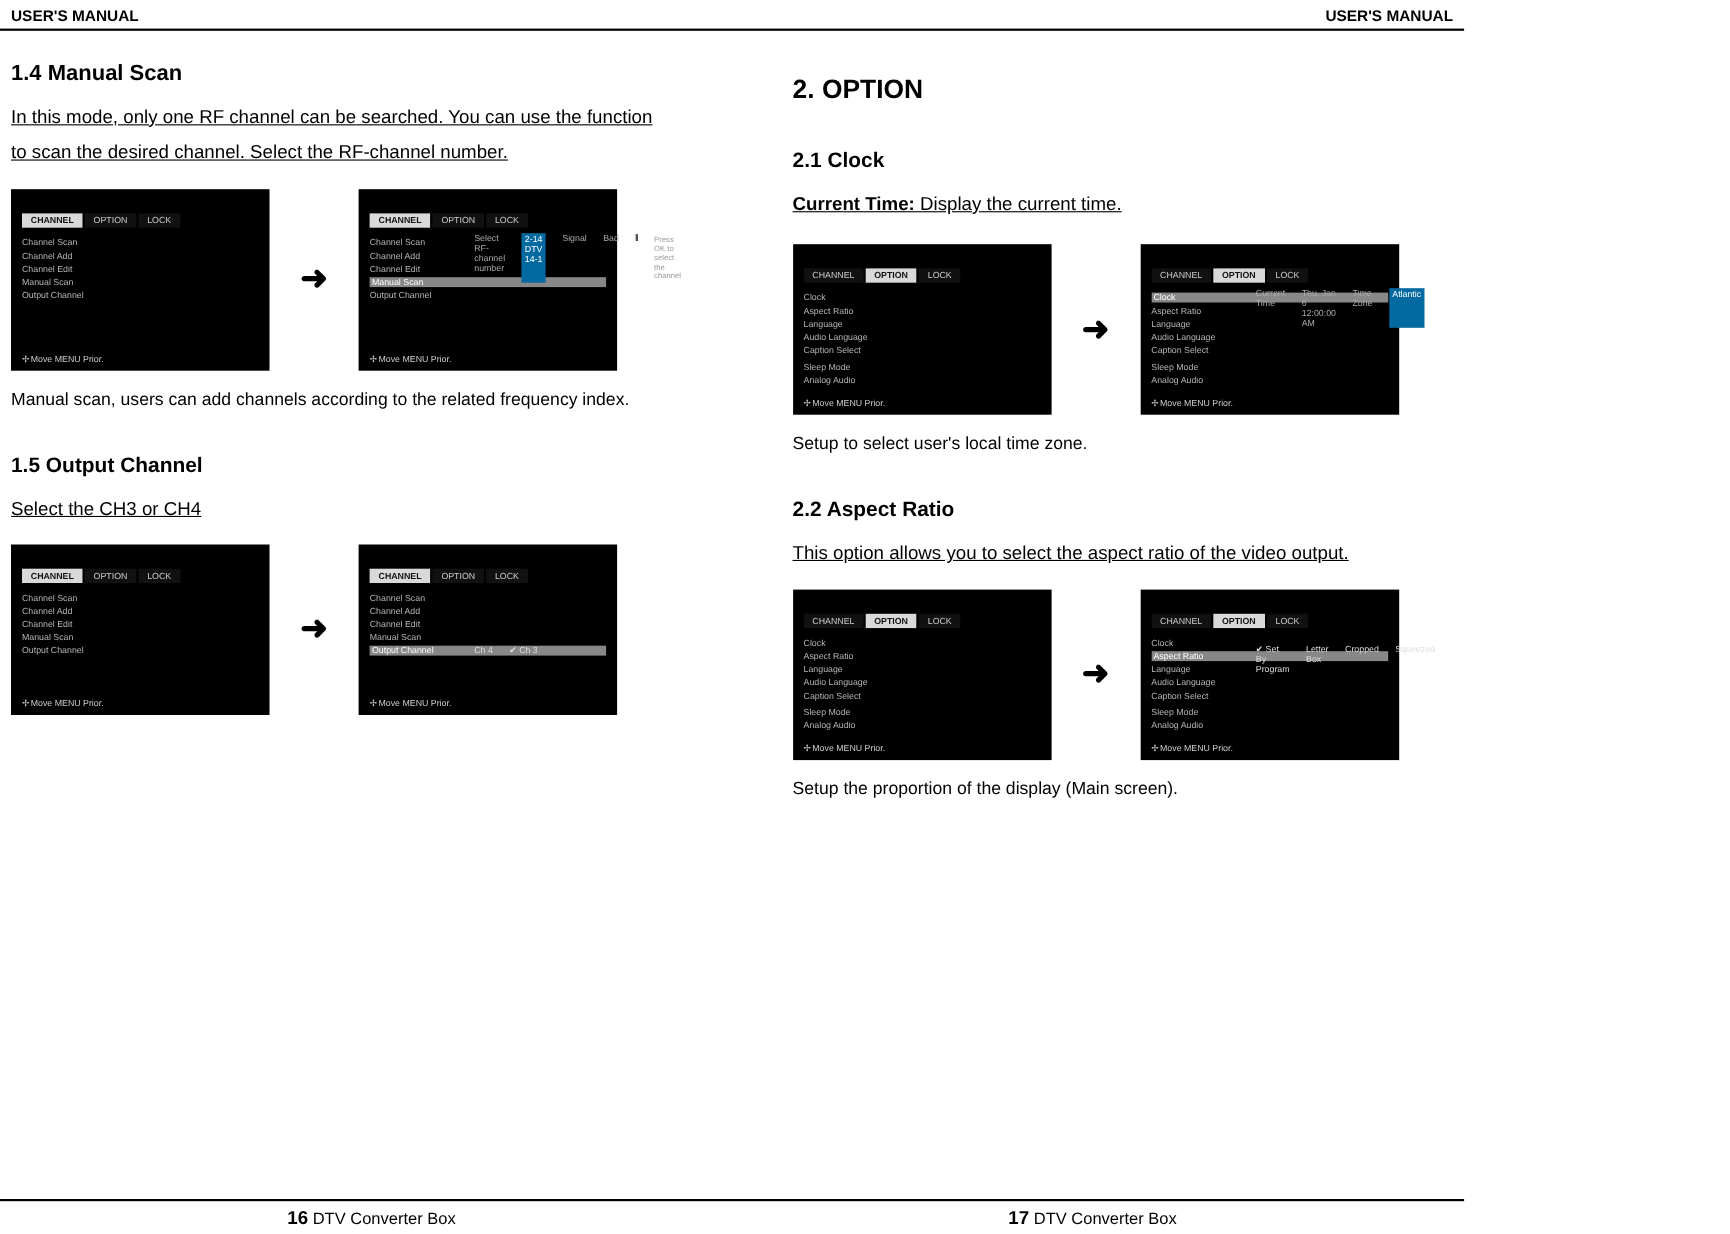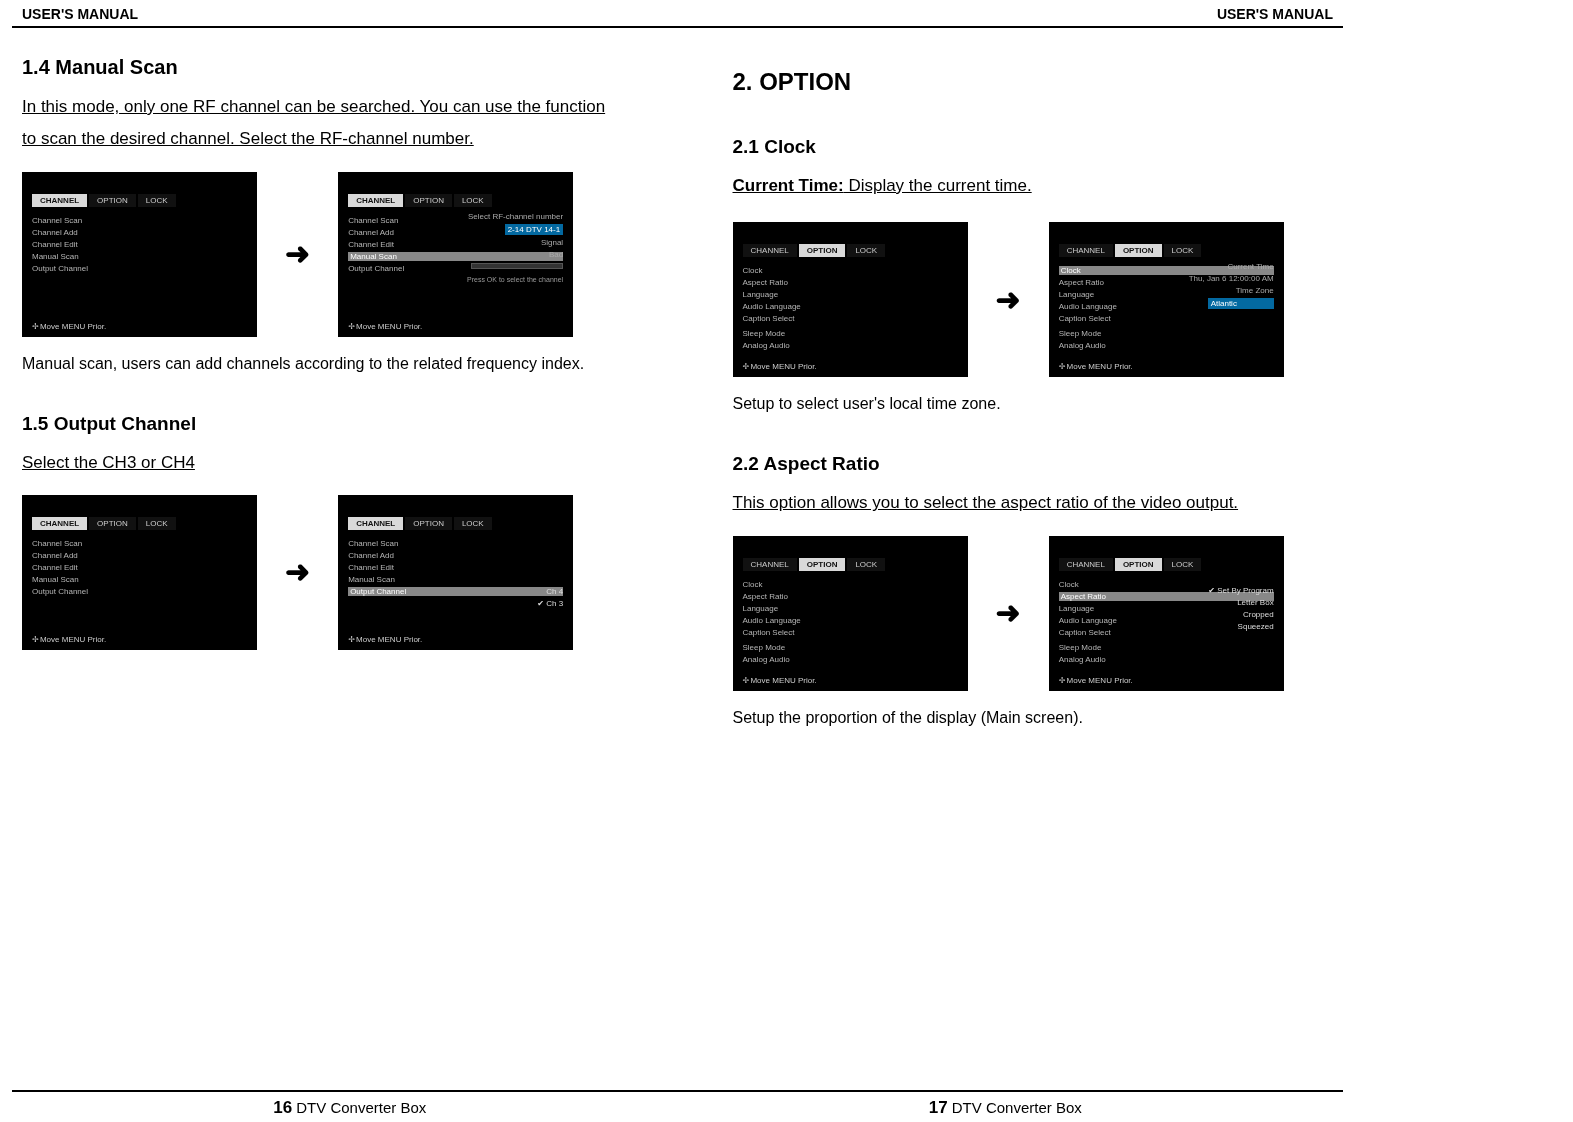--- a/index.html
+++ b/index.html
@@ -1,16 +1,16 @@
 <!DOCTYPE html>
 <html><head>
 <meta charset="utf-8">
 <style>
   html,body{margin:0;padding:0;background:#fff;color:#000;font-family:Arial,Helvetica,sans-serif;}
-  .page{width:1331px;min-height:1122px;position:relative;box-sizing:border-box;padding:0;margin-left:12px;}
+  .page{width:1331px;min-height:1122px;position:relative;box-sizing:border-box;padding:0;}
   .header{display:flex;justify-content:space-between;font-weight:bold;font-size:14px;padding:6px 10px 4px 10px;border-bottom:2px solid #000;}
   .content{display:flex;gap:110px;padding:10px 10px 0 10px;}
   .col{flex:1;min-width:0;}
   h2.section-title{font-size:20px;margin:18px 0 12px 0;}
   h2.option-title{font-size:24px;margin:30px 0 40px 0;}
   h3.sub{font-size:19px;margin:40px 0 12px 0;}
   .u{text-decoration:underline;}
   .para{font-size:17px;line-height:1.9;margin:6px 0 16px 0;}
   .defs{font-size:17px;line-height:1.9;margin:6px 0 20px 0;}
   .defs .term{font-weight:bold;text-decoration:underline;}
@@ -19,21 +19,21 @@
   .caption{font-size:16px;margin:6px 0 10px 0;}
   .shot{background:#000;width:235px;height:165px;position:relative;color:#ddd;font-size:8px;font-family:Arial,sans-serif;}
   .shot.short{height:155px;}
   .tabs{position:absolute;top:22px;left:10px;display:flex;gap:2px;}
   .tab{padding:2px 8px;background:#111;color:#ccc;}
   .tab.active{background:#d9d9d9;color:#111;font-weight:bold;}
   .shot-body{position:absolute;top:40px;left:10px;right:10px;bottom:22px;}
   .menu-list{display:flex;flex-direction:column;gap:3px;padding-top:4px;}
   .menu-item{color:#b5b5b5;font-size:8px;white-space:nowrap;}
   .menu-item.hl{background:#888;color:#fff;padding:0 2px;display:inline-block;}
-  .sub-panel{position:absolute;left:95px;top:0;right:0;display:flex;flex-direction:column;gap:3px;align-items:flex-end;}
+  .sub-panel{position:absolute;left:95px;top:0;right:0;display:flex;flex-direction:row;gap:15px;}
   .sub-panel .lbl{color:#aaa;font-size:8px;}
   .sub-panel .sel{background:#0369a1;color:#fff;padding:1px 3px;font-size:8px;}
   .sub-panel .bar{height:4px;background:#333;border:1px solid #555;width:90px;margin:1px 0;}
   .sub-panel .hint{color:#999;font-size:7px;margin-top:3px;line-height:1.2;}
   .check{color:#ddd;font-size:8px;}
   .shot-footer{position:absolute;left:10px;bottom:6px;color:#ccc;font-size:8px;}
   .shot-footer .arrows{letter-spacing:-1px;}
   .page-footer{border-top:2px solid #000;display:flex;justify-content:flex-start;padding:6px 10px 0 10px;font-size:15px;position:absolute;bottom:4px;left:0;right:0;}
   .page-footer .seg{flex:1;text-align:center;}
   .page-footer .pn{font-weight:bold;font-size:17px;}

